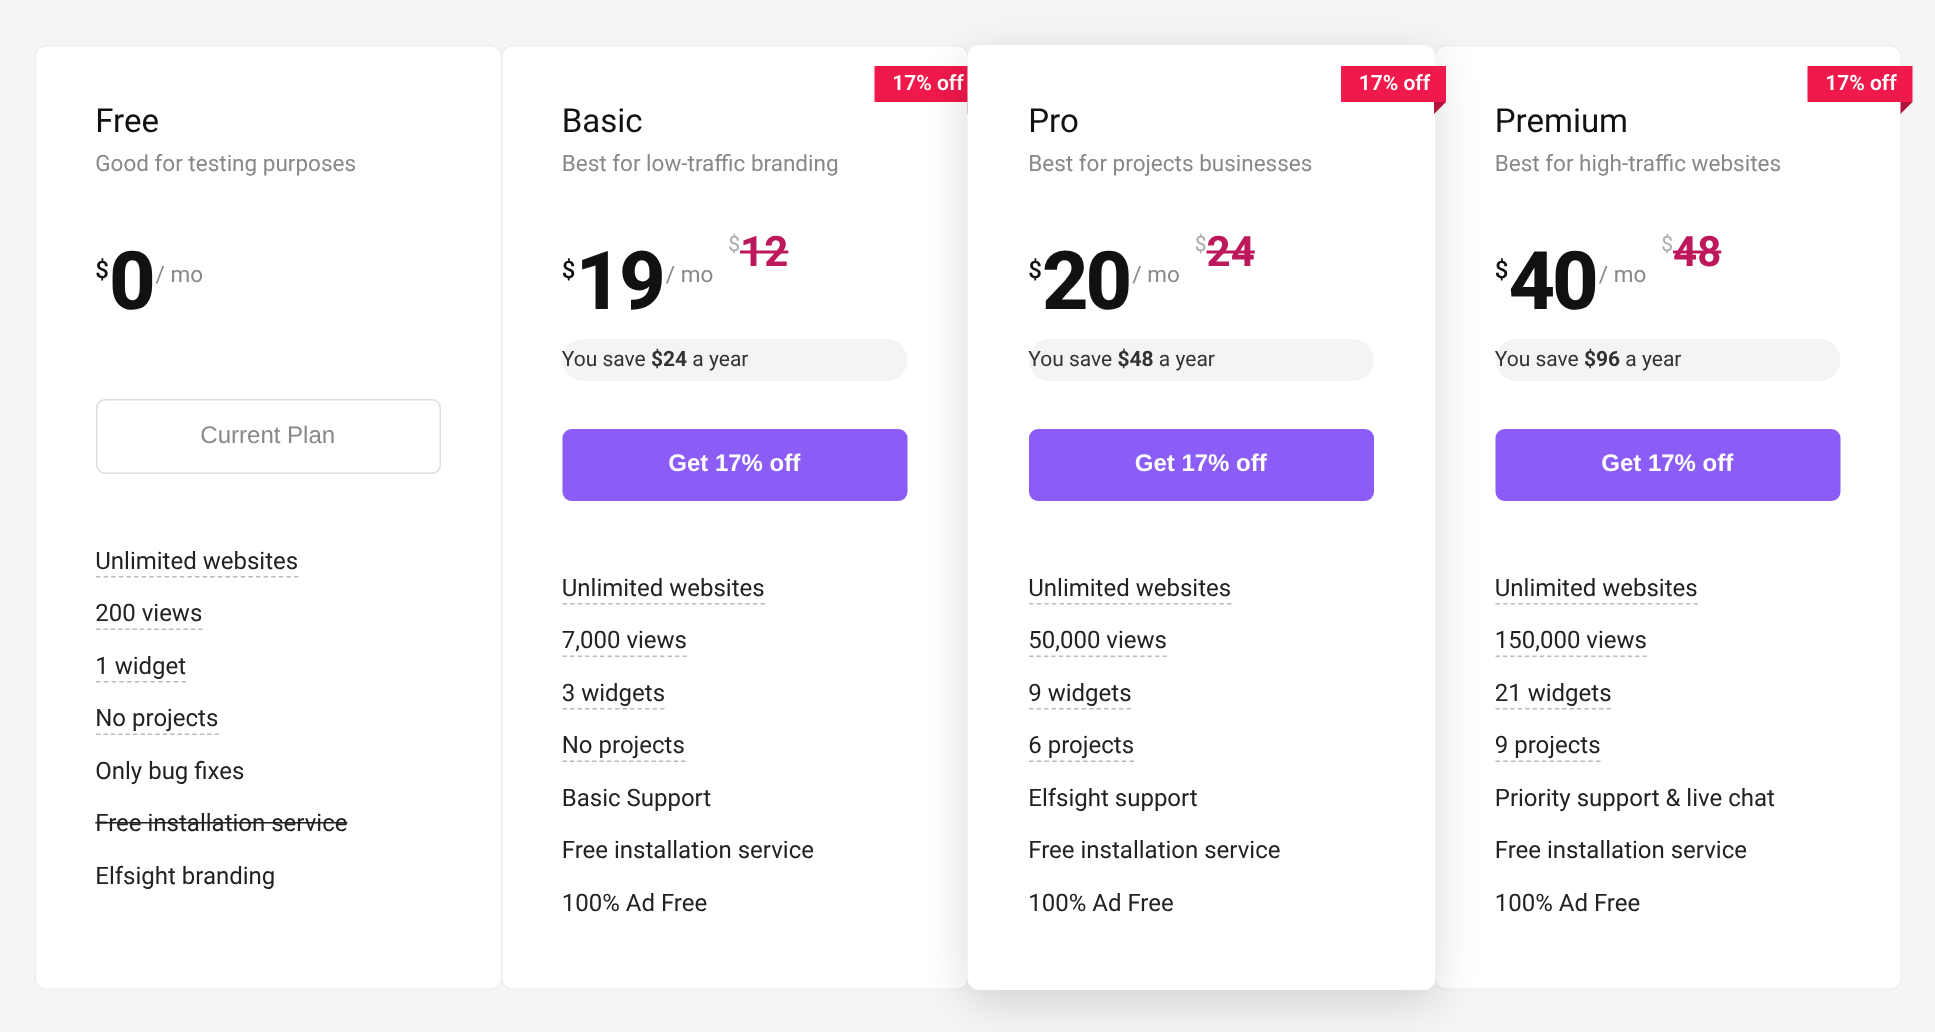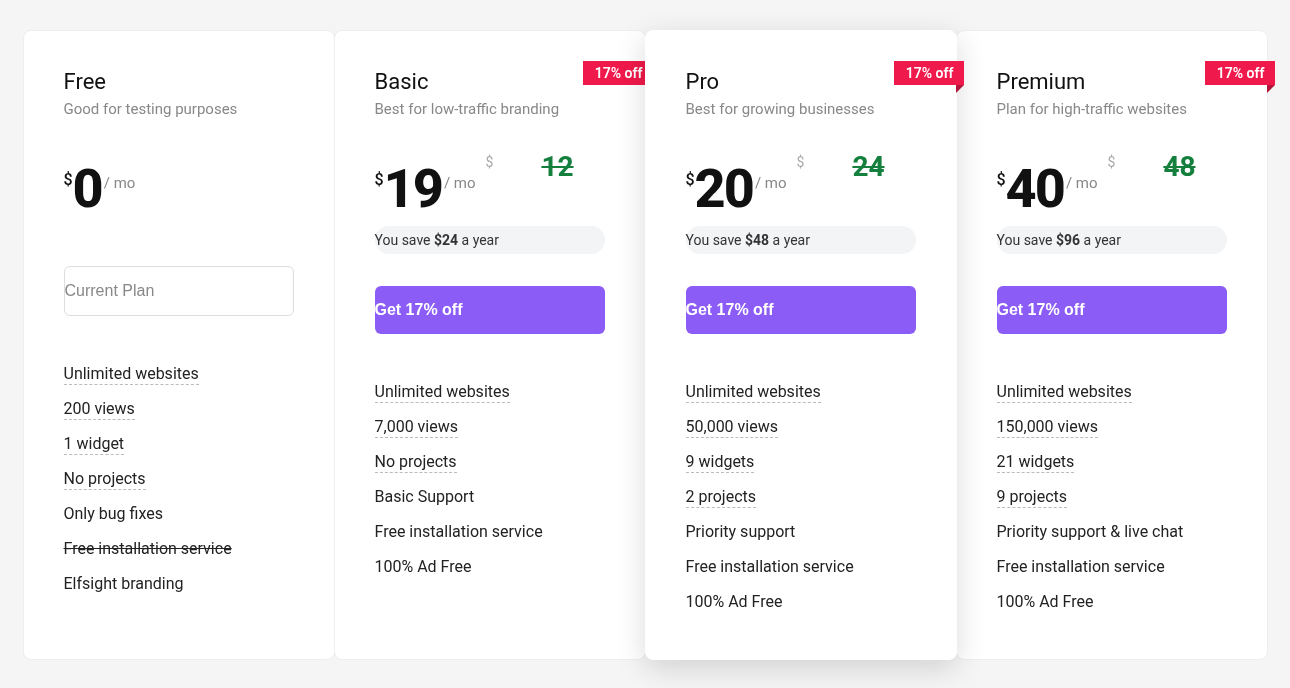--- a/index.html
+++ b/index.html
@@ -27,21 +27,21 @@
   .plan-card.highlighted {
     box-shadow: 0 8px 30px rgba(0,0,0,0.15);
     border: 1px solid #fff;
     z-index: 2;
   }
   .plan-card + .plan-card {
     margin-left: -1px;
   }
   .ribbon {
     position: absolute;
-    top: 30px;
+    top: 13px;
     right: -8px;
     background: #f0194b;
     color: #fff;
     font-size: 14px;
     font-weight: 600;
     padding: 4px 10px 4px 12px;
   }
   .ribbon::after {
     content: "";
     position: absolute;
@@ -103,42 +103,41 @@
   }
   .old-currency {
     font-size: 14px;
     color: #aaa;
     position: relative;
     top: 4px;
   }
   .old-amount {
     font-size: 28px;
     font-weight: 700;
-    color: #15803d;
+    color: #be185d;
     text-decoration: line-through;
     text-decoration-thickness: 2px;
-    margin-left: 48px;
   }
   .savings-badge {
     background: #f3f4f6;
     color: #333;
     font-size: 14px;
     padding: 6px 0;
     border-radius: 999px;
     margin-bottom: 32px;
   }
   .savings-badge .bold { font-weight: 700; }
   .btn {
     display: block;
     width: 100%;
     padding: 15px 0;
     border-radius: 6px;
     font-size: 16px;
     font-weight: 600;
-    text-align: left;
+    text-align: center;
     cursor: pointer;
     border: none;
     margin-bottom: 40px;
   }
   .btn-primary {
     background: #8b5cf6;
     color: #fff;
   }
   .btn-current {
     background: #fff;
@@ -204,57 +203,58 @@
         <div class="price-old">
           <span class="old-currency">$</span>
           <span class="old-amount">12</span>
         </div>
       </div>
       <div class="savings-badge"><span>You save </span><span class="bold">$24</span><span> a year</span></div>
       <button class="btn btn-primary">Get 17% off</button>
       <ul class="features">
         <li><span class="underlined">Unlimited websites</span></li>
         <li><span class="underlined">7,000 views</span></li>
+        <li><span class="underlined">3 widgets</span></li>
         <li><span class="underlined">No projects</span></li>
         <li>Basic Support</li>
         <li>Free installation service</li>
         <li>100% Ad Free</li>
       </ul>
     </div>
     <div class="plan-card highlighted">
       <div class="ribbon">17% off</div>
       <div class="plan-title">Pro</div>
-      <div class="plan-subtitle">Best for growing businesses</div>
+      <div class="plan-subtitle">Best for projects businesses</div>
       <div class="price-row">
         <div class="price-main">
           <span class="currency">$</span>
           <span class="price-amount">20</span>
           <span class="per-unit">/ mo</span>
         </div>
         <div class="price-old">
           <span class="old-currency">$</span>
           <span class="old-amount">24</span>
         </div>
       </div>
       <div class="savings-badge"><span>You save </span><span class="bold">$48</span><span> a year</span></div>
       <button class="btn btn-primary">Get 17% off</button>
       <ul class="features">
         <li><span class="underlined">Unlimited websites</span></li>
         <li><span class="underlined">50,000 views</span></li>
         <li><span class="underlined">9 widgets</span></li>
-        <li><span class="underlined">2 projects</span></li>
-        <li>Priority support</li>
+        <li><span class="underlined">6 projects</span></li>
+        <li>Elfsight support</li>
         <li>Free installation service</li>
         <li>100% Ad Free</li>
       </ul>
     </div>
     <div class="plan-card">
       <div class="ribbon">17% off</div>
       <div class="plan-title">Premium</div>
-      <div class="plan-subtitle">Plan for high-traffic websites</div>
+      <div class="plan-subtitle">Best for high-traffic websites</div>
       <div class="price-row">
         <div class="price-main">
           <span class="currency">$</span>
           <span class="price-amount">40</span>
           <span class="per-unit">/ mo</span>
         </div>
         <div class="price-old">
           <span class="old-currency">$</span>
           <span class="old-amount">48</span>
         </div>

